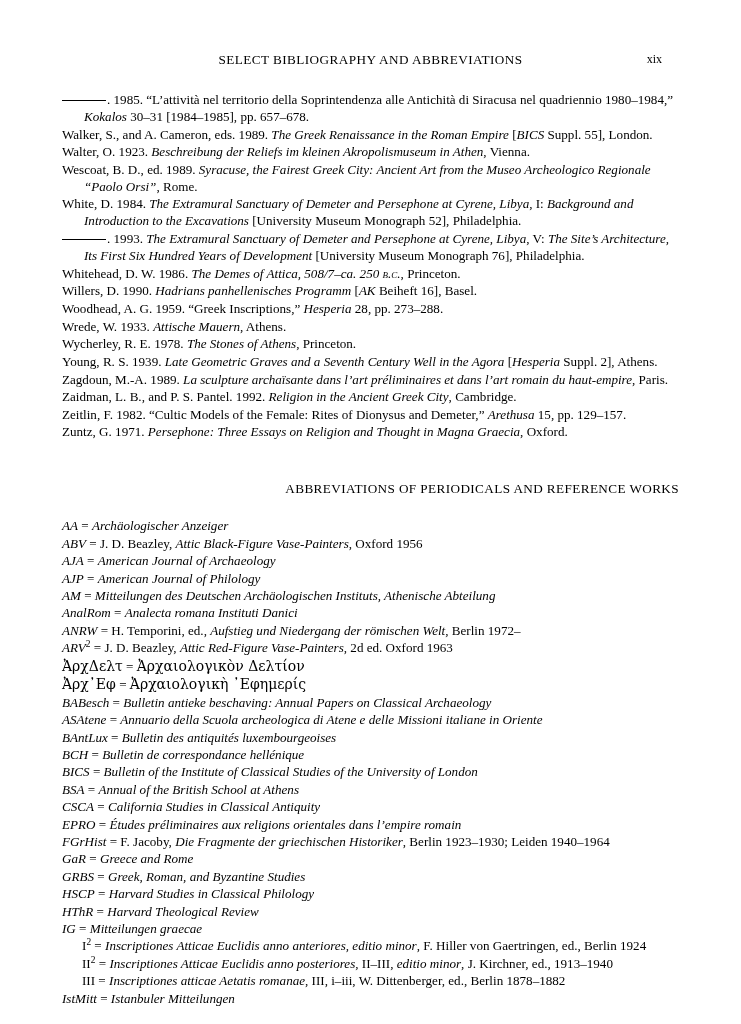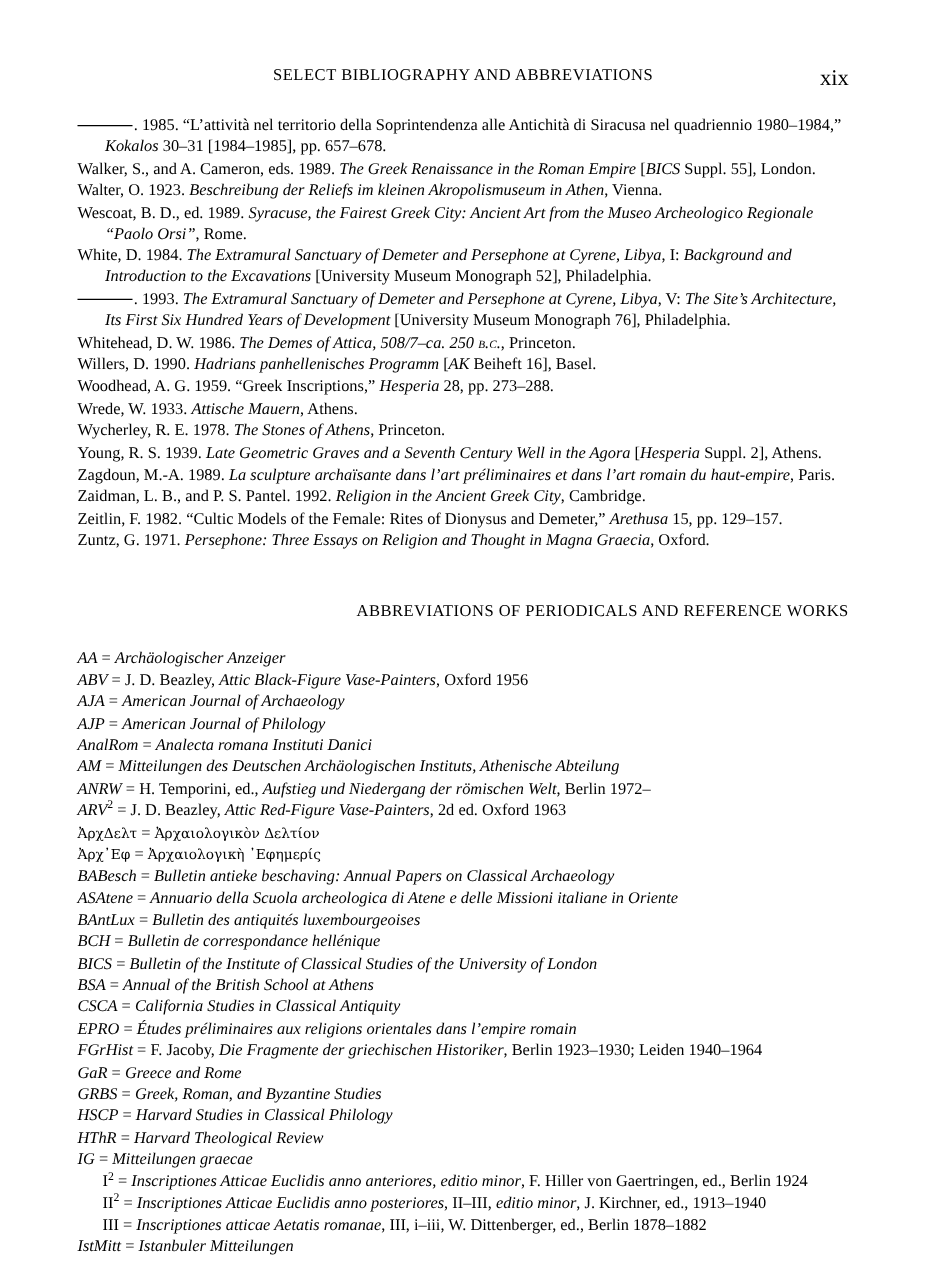--- a/index.html
+++ b/index.html
@@ -27,23 +27,23 @@
     margin-bottom: 14px;
   }
   .running-head {
     text-align: center;
     font-size: 13.2px;
     letter-spacing: 0.45px;
     font-family: "Liberation Serif", serif;
   }
   .folio {
     position: absolute;
-    right: 0;
+    right: 17px;
     top: 0;
-    font-size: 18px;
+    font-size: 12px;
   }
   .bib-list {
     font-size: 13.1px;
     line-height: 1.295;
   }
   .bib-entry {
     padding-left: 22px;
     text-indent: -22px;
     margin-bottom: 0.7px;
   }
@@ -76,21 +76,21 @@
     text-indent: -22px;
   }
   .sup {
     font-size: 0.72em;
     vertical-align: super;
     line-height: 0;
   }
   .sc {
     font-variant: small-caps;
   }
-  .grk { font-family: "DejaVu Serif", serif; font-style: normal; font-size: 11px;}
+  .grk { font-family: "DejaVu Serif", serif; font-style: normal; font-size: 14px;}
 </style>
 </head>
 <body>
 
 <div class="page">
 
   <div class="header">
     <div class="running-head">SELECT BIBLIOGRAPHY AND ABBREVIATIONS</div>
     <div class="folio">xix</div>
   </div>
@@ -164,22 +164,22 @@
   </div>
 
   <div class="section-title">ABBREVIATIONS OF PERIODICALS AND REFERENCE WORKS</div>
 
   <div class="abbr-list">
 
     <div class="abbr-entry"><span class="it">AA</span> = <span class="it">Archäologischer Anzeiger</span></div>
     <div class="abbr-entry"><span class="it">ABV</span> = J. D. Beazley, <span class="it">Attic Black-Figure Vase-Painters</span>, Oxford 1956</div>
     <div class="abbr-entry"><span class="it">AJA</span> = <span class="it">American Journal of Archaeology</span></div>
     <div class="abbr-entry"><span class="it">AJP</span> = <span class="it">American Journal of Philology</span></div>
+    <div class="abbr-entry"><span class="it">AM</span> = <span class="it">Mitteilungen des Deutschen Archäologischen Instituts, Athenische Abteilung</span></div>
     <div class="abbr-entry"><span class="it">AnalRom</span> = <span class="it">Analecta romana Instituti Danici</span></div>
-    <div class="abbr-entry"><span class="it">AM</span> = <span class="it">Mitteilungen des Deutschen Archäologischen Instituts, Athenische Abteilung</span></div>
     <div class="abbr-entry"><span class="it">ANRW</span> = H. Temporini, ed., <span class="it">Aufstieg und Niedergang der römischen Welt</span>, Berlin 1972–</div>
     <div class="abbr-entry"><span class="it">ARV</span><span class="sup">2</span> = J. D. Beazley, <span class="it">Attic Red-Figure Vase-Painters</span>, 2d ed. Oxford 1963</div>
     <div class="abbr-entry"><span class="grk">ἈρχΔελτ</span> = <span class="grk">Ἀρχαιολογικὸν Δελτίον</span></div>
     <div class="abbr-entry"><span class="grk">Ἀρχ᾽Εφ</span> = <span class="grk">Ἀρχαιολογικὴ ᾽Εφημερίς</span></div>
     <div class="abbr-entry"><span class="it">BABesch</span> = <span class="it">Bulletin antieke beschaving: Annual Papers on Classical Archaeology</span></div>
     <div class="abbr-entry"><span class="it">ASAtene</span> = <span class="it">Annuario della Scuola archeologica di Atene e delle Missioni italiane in Oriente</span></div>
     <div class="abbr-entry"><span class="it">BAntLux</span> = <span class="it">Bulletin des antiquités luxembourgeoises</span></div>
     <div class="abbr-entry"><span class="it">BCH</span> = <span class="it">Bulletin de correspondance hellénique</span></div>
     <div class="abbr-entry"><span class="it">BICS</span> = <span class="it">Bulletin of the Institute of Classical Studies of the University of London</span></div>
     <div class="abbr-entry"><span class="it">BSA</span> = <span class="it">Annual of the British School at Athens</span></div>

